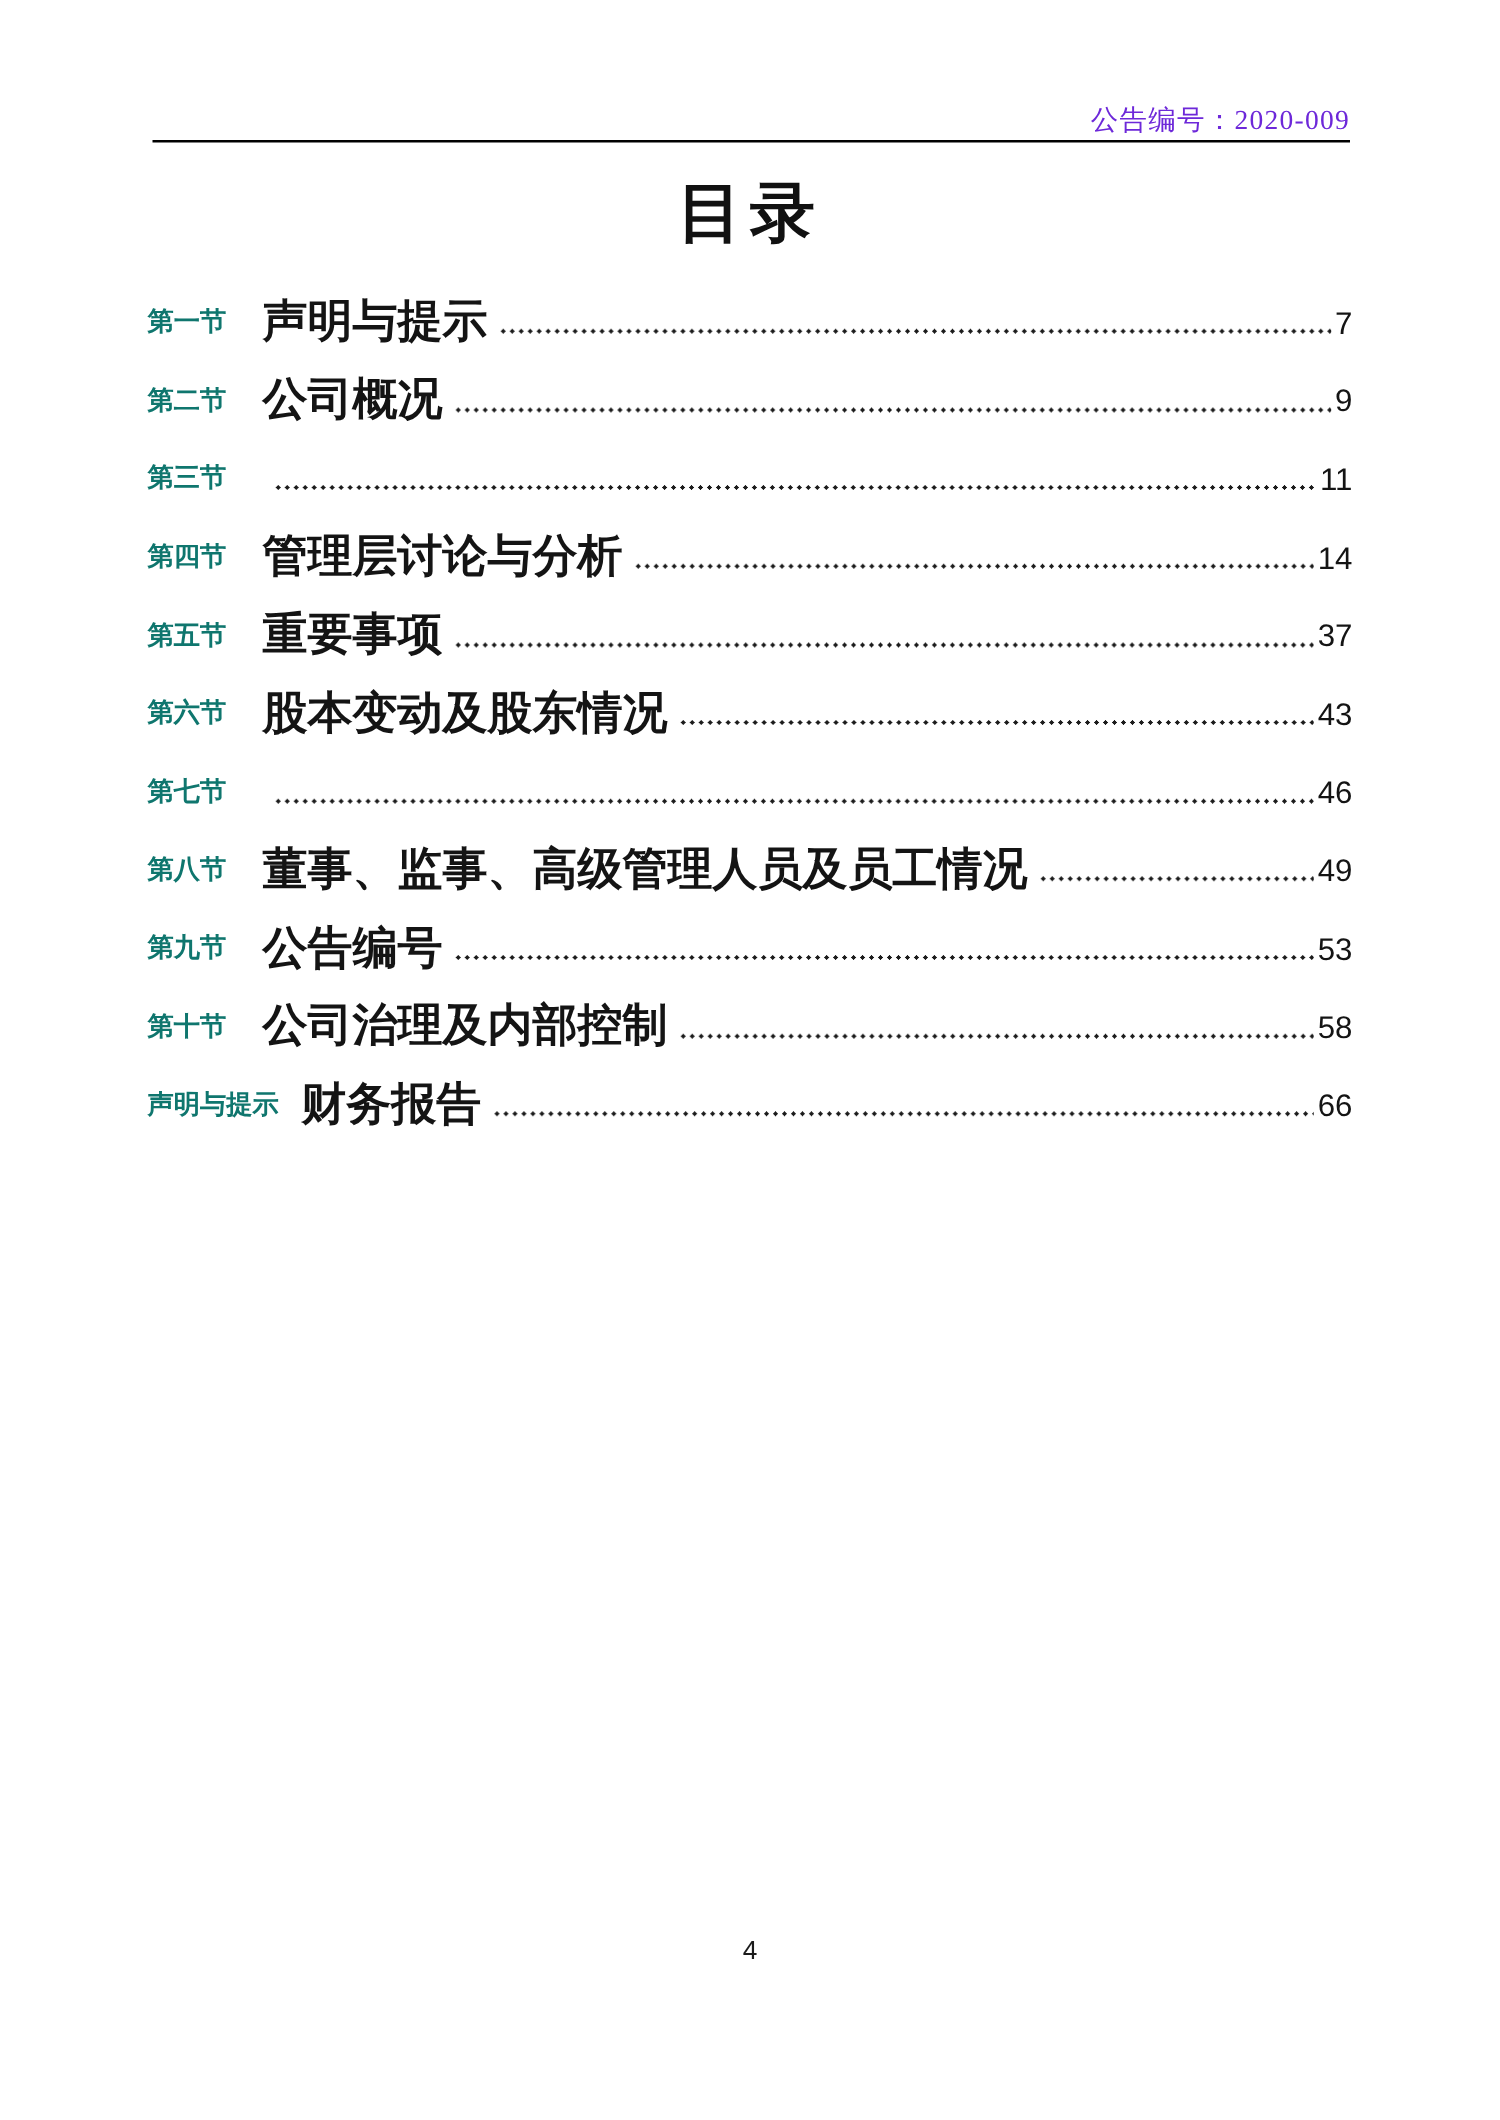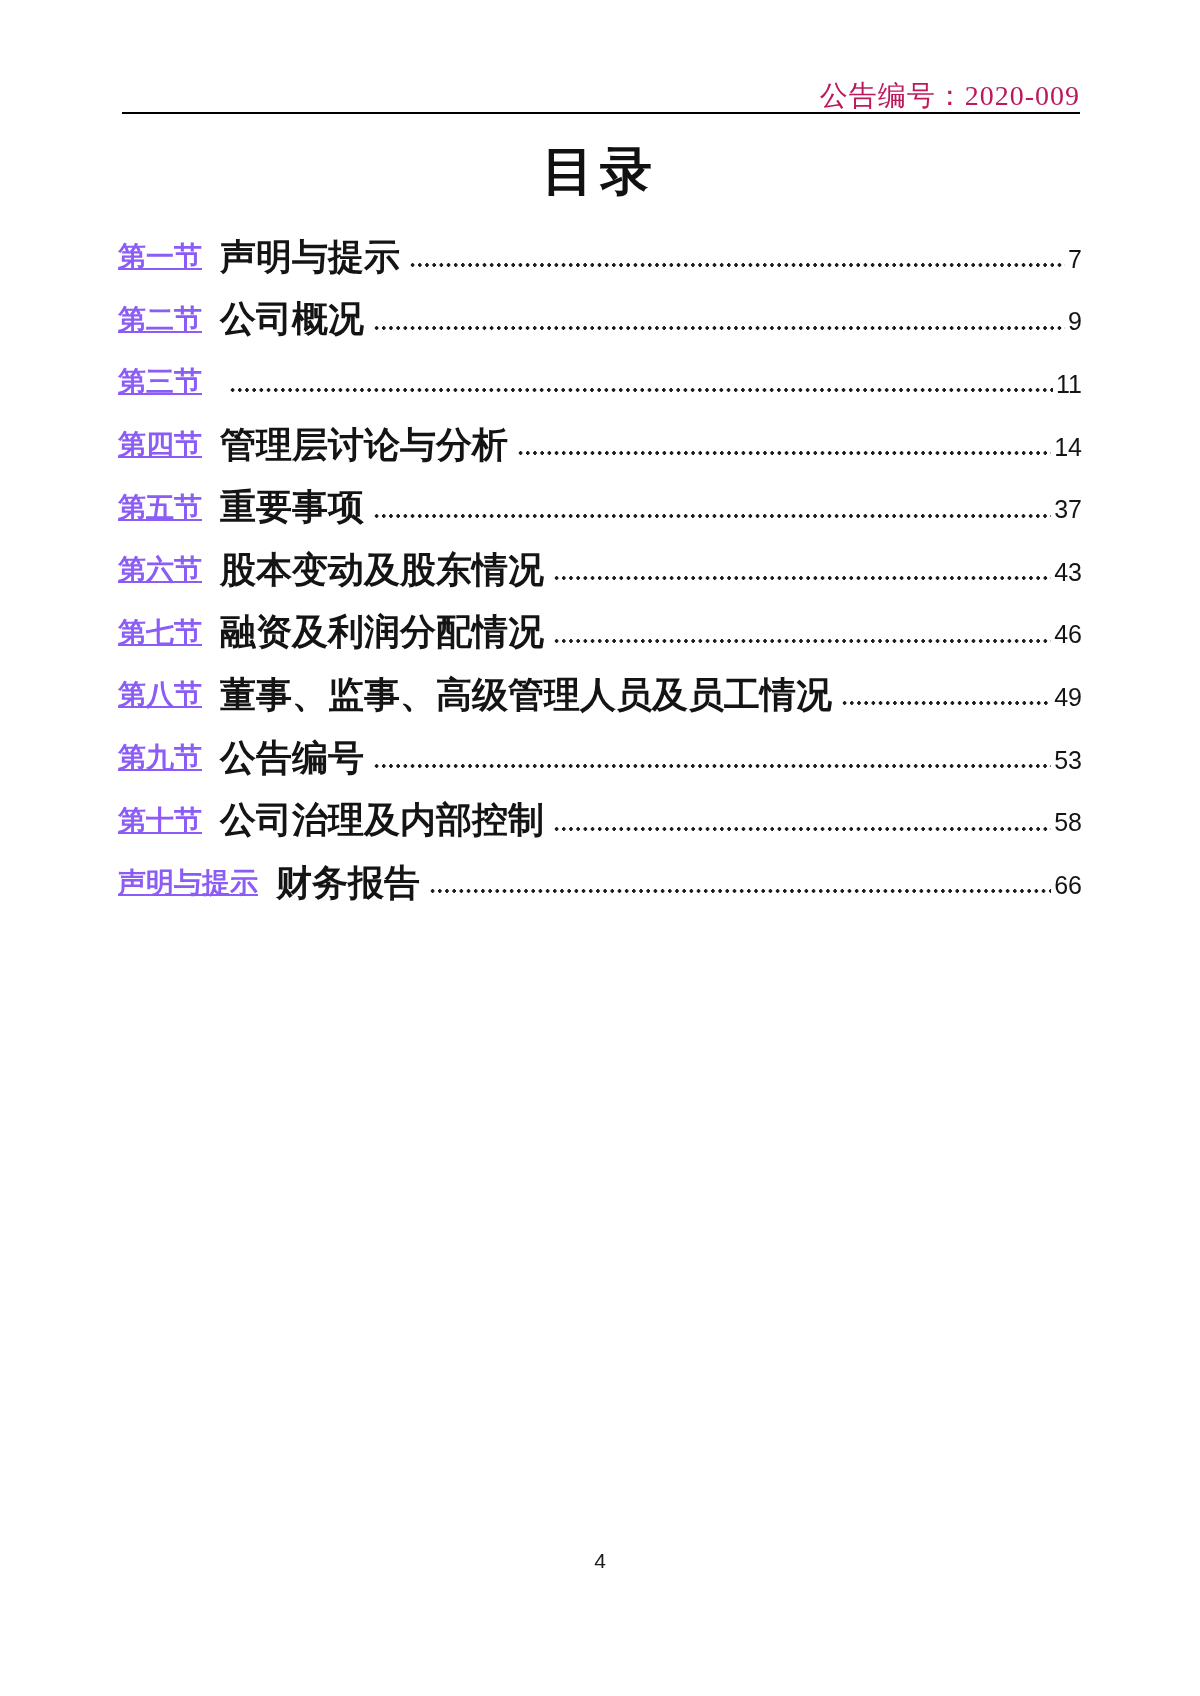--- a/index.html
+++ b/index.html
@@ -13,24 +13,24 @@
     color: #161616;
     font-family: "Liberation Serif", "DejaVu Serif", serif;
     overflow: hidden;
   }
   .doc-header {
     position: absolute;
     top: 82px;
     left: 122px;
     width: 958px;
     text-align: right;
-    font-size: 28px;
+    font-size: 22px;
     line-height: 28px;
     letter-spacing: 1px;
-    color: #be185d;
+    color: #6d28d9;
     font-family: "Liberation Serif", "DejaVu Serif", serif;
   }
   .header-rule {
     position: absolute;
     top: 112px;
     left: 122px;
     width: 958px;
     height: 2px;
     background: #000000;
   }
@@ -54,26 +54,25 @@
     width: 964px;
   }
   .toc-row {
     display: flex;
     align-items: center;
     height: 62.6px;
     cursor: pointer;
   }
   .toc-section {
     font-weight: 700;
-    font-size: 28px;
+    font-size: 21px;
     min-width: 92px;
     padding-right: 18px;
     white-space: nowrap;
-    color: #8b5cf6;
-    text-decoration: underline;
+    color: #0f766e;
   }
   .toc-title {
     font-weight: 700;
     font-size: 36px;
     white-space: nowrap;
     color: #141414;
   }
   .toc-dots {
     flex: 1;
     height: 4px;
@@ -151,21 +150,20 @@
 
     <div class="toc-row">
       <span class="toc-section">第六节</span>
       <span class="toc-title">股本变动及股东情况</span>
       <span class="toc-dots"></span>
       <span class="toc-page">43</span>
     </div>
 
     <div class="toc-row">
       <span class="toc-section">第七节</span>
-      <span class="toc-title">融资及利润分配情况</span>
       <span class="toc-dots"></span>
       <span class="toc-page">46</span>
     </div>
 
     <div class="toc-row">
       <span class="toc-section">第八节</span>
       <span class="toc-title">董事、监事、高级管理人员及员工情况</span>
       <span class="toc-dots"></span>
       <span class="toc-page">49</span>
     </div>

